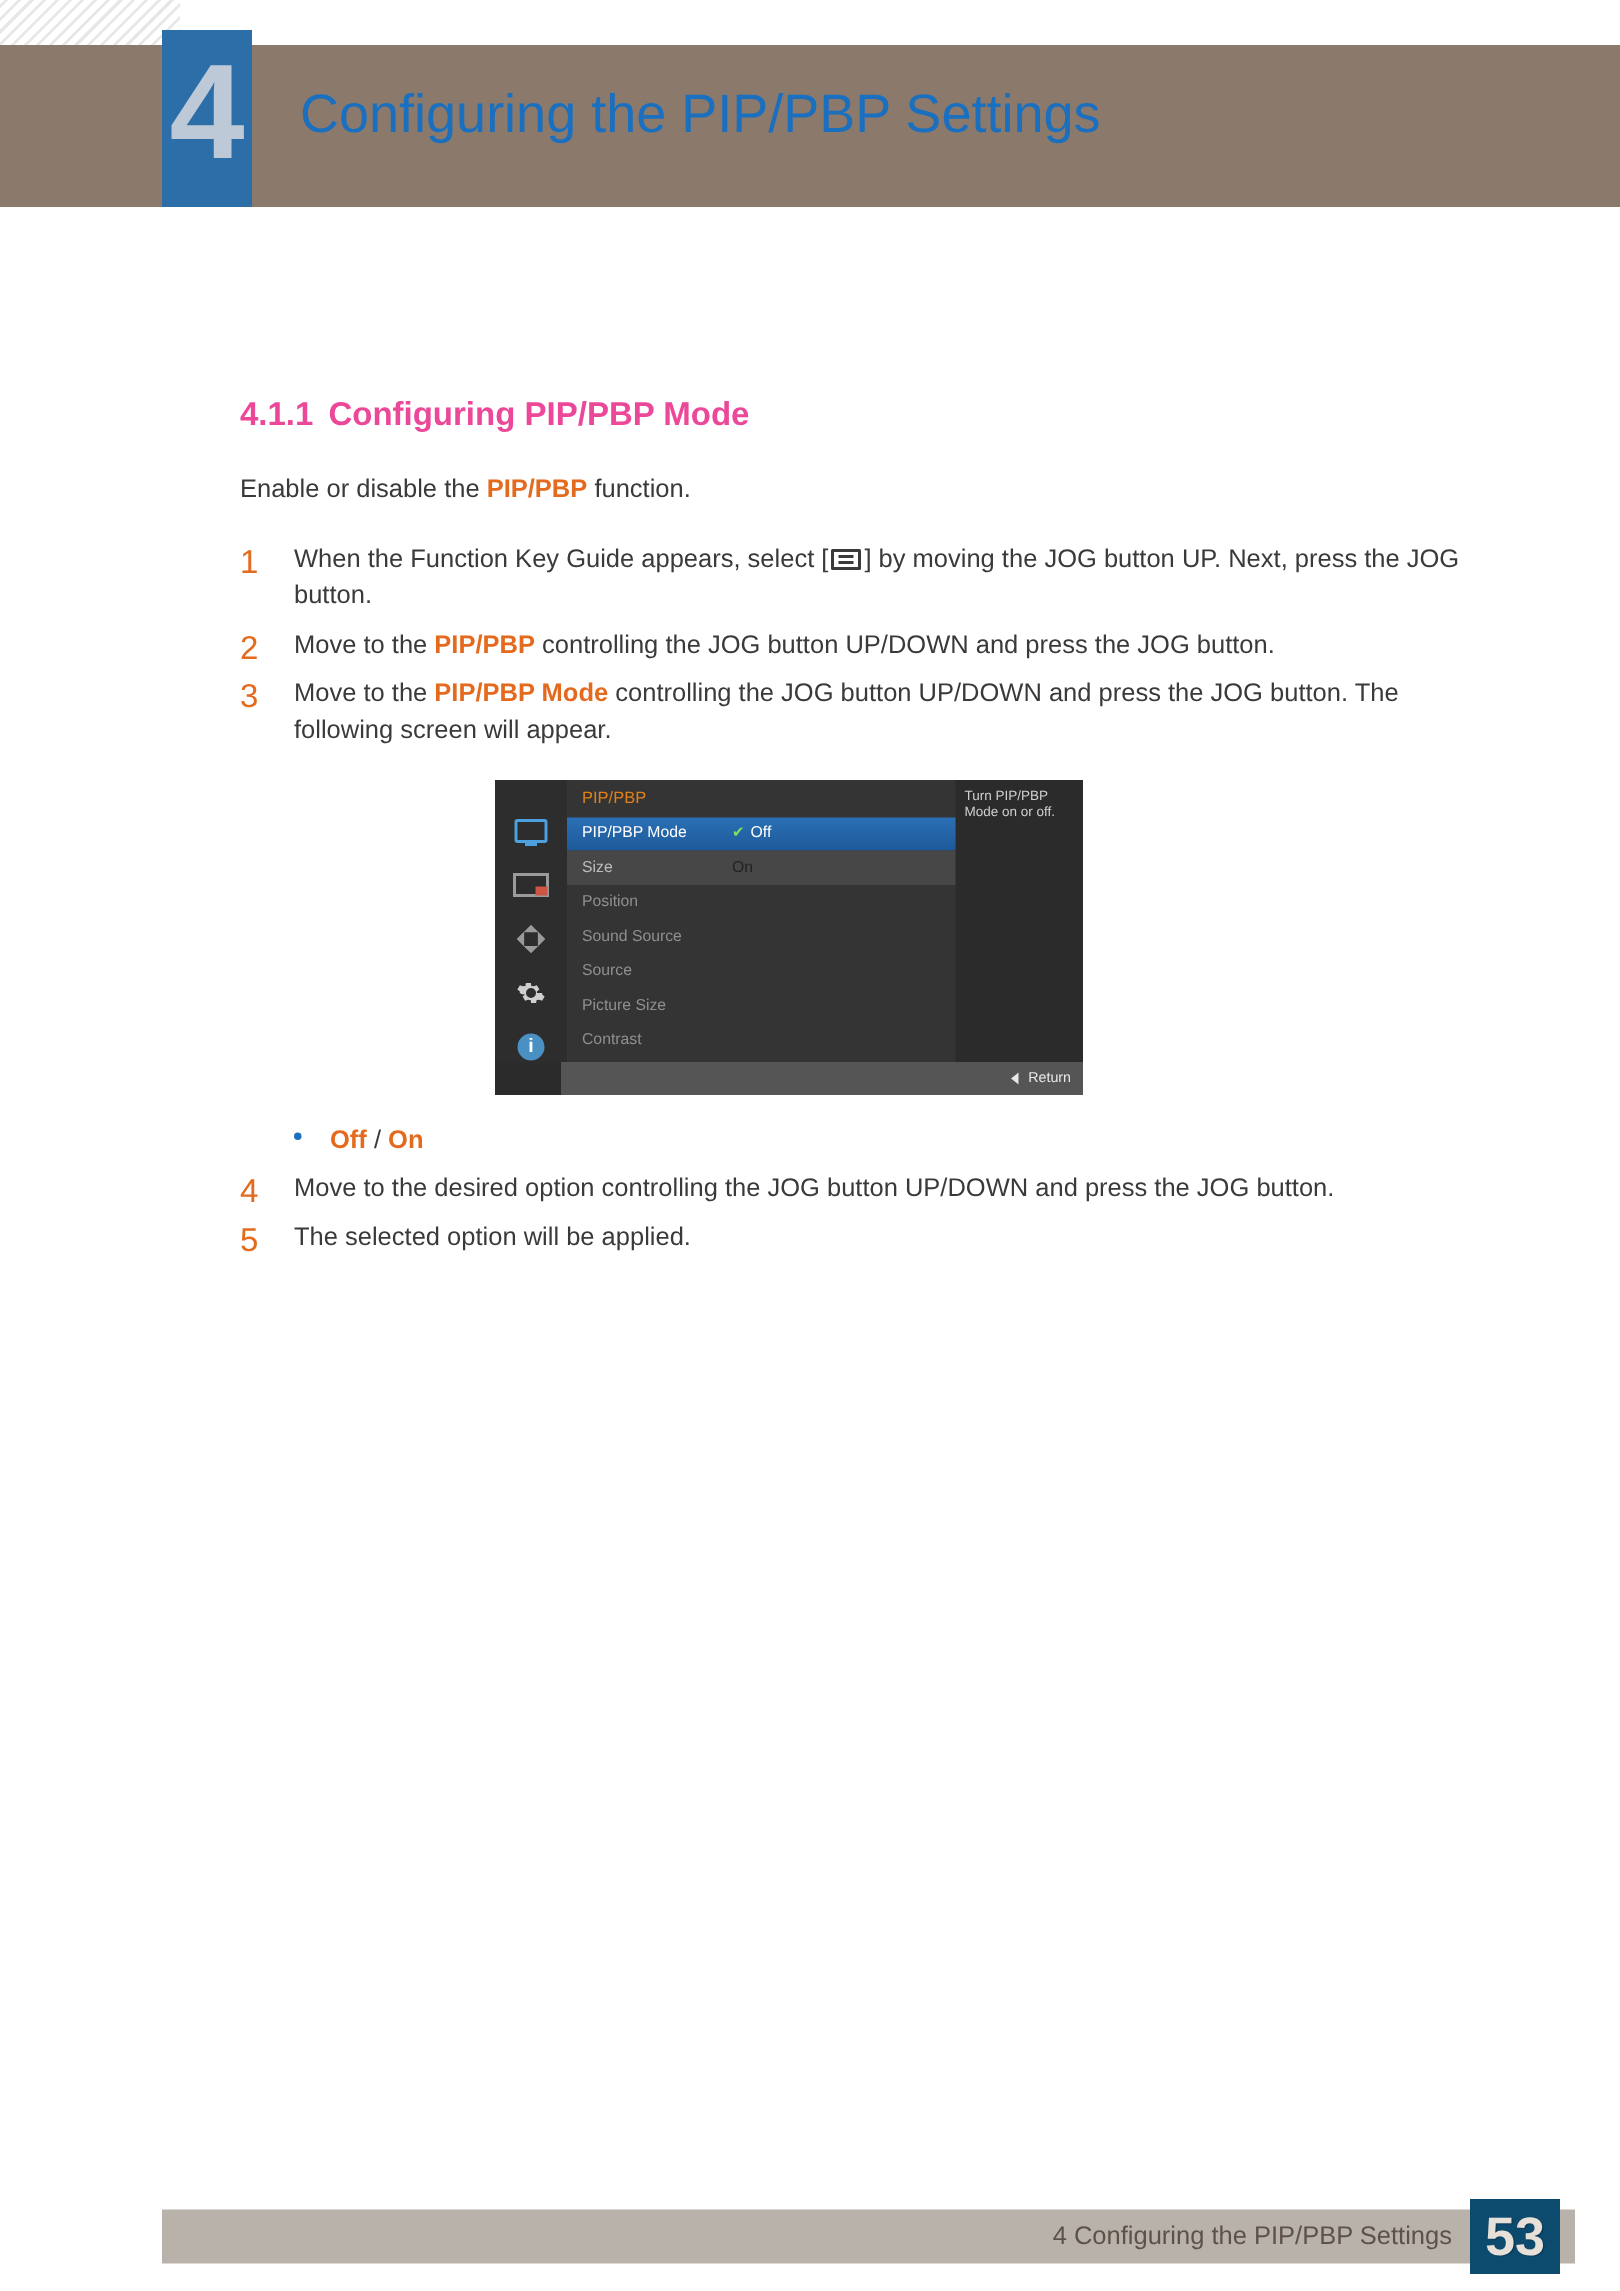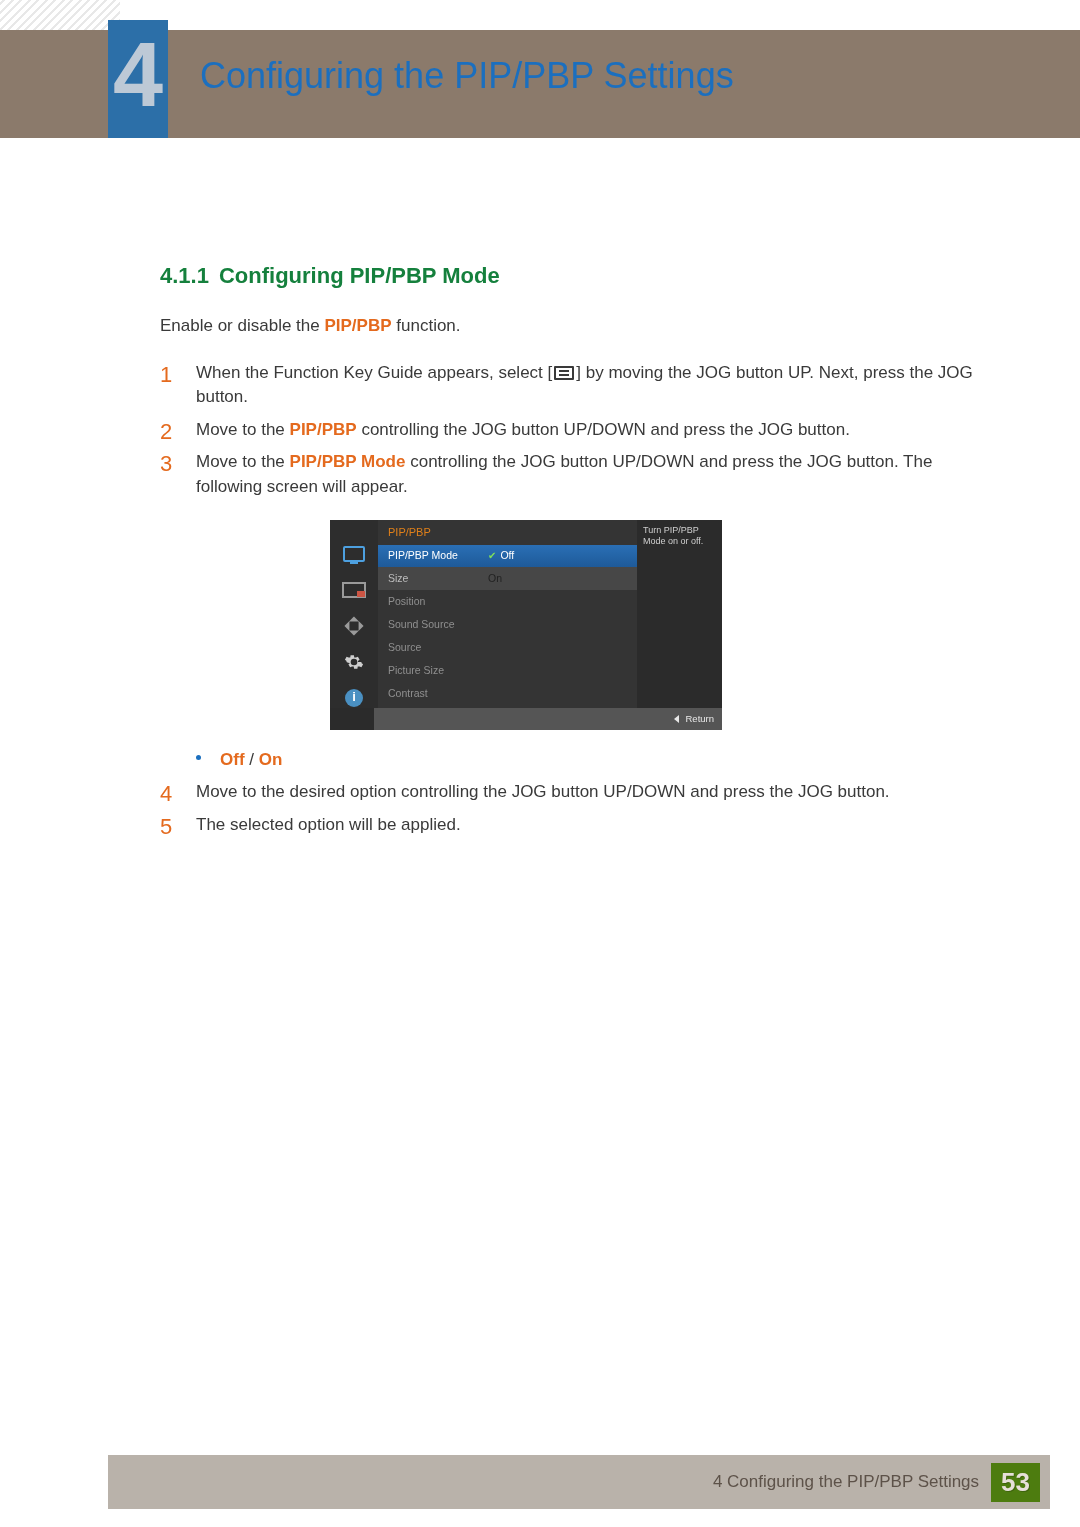--- a/index.html
+++ b/index.html
@@ -59,21 +59,21 @@
   .content {
     position: absolute;
     top: 260px;
     left: 160px;
     right: 90px;
     color: #3a3a3a;
     font-size: 17px;
     line-height: 1.45;
   }
   .section-heading {
-    color: #15803d;
+    color: #ec4899;
     font-size: 22px;
     font-weight: 600;
     margin-bottom: 22px;
   }
   .section-heading .num {
     margin-right: 10px;
   }
   .intro {
     margin-bottom: 22px;
   }
@@ -252,34 +252,34 @@
     position:absolute; left:36px; top:7px;
     width:5px; height:5px; border-radius:50%; background:#1b6fbf;
   }
 
   
   .page-footer {
     position: absolute;
     bottom: 18px;
     left: 108px;
     right: 30px;
-    height: 54px;
+    height: 36px;
     background: #b9b2aa;
     display: flex;
     align-items: center;
     justify-content: flex-end;
     padding-right: 10px;
     color: #5d5249;
     font-size: 17px;
   }
   .page-footer .txt { margin-right: 12px; }
   .page-footer .pnum {
-    background: #4d7c0f;
+    background: #0c4a6e;
     color: #e6e0d9;
-    font-size: 26px;
+    font-size: 36px;
     font-weight: 600;
     padding: 4px 10px;
     text-shadow: 1px 1px 0 rgba(0,0,0,.2);
   }
 </style>
 </head>
 <body>
 
 <div class="top-corner"></div>
 <div class="header-bar"></div>

